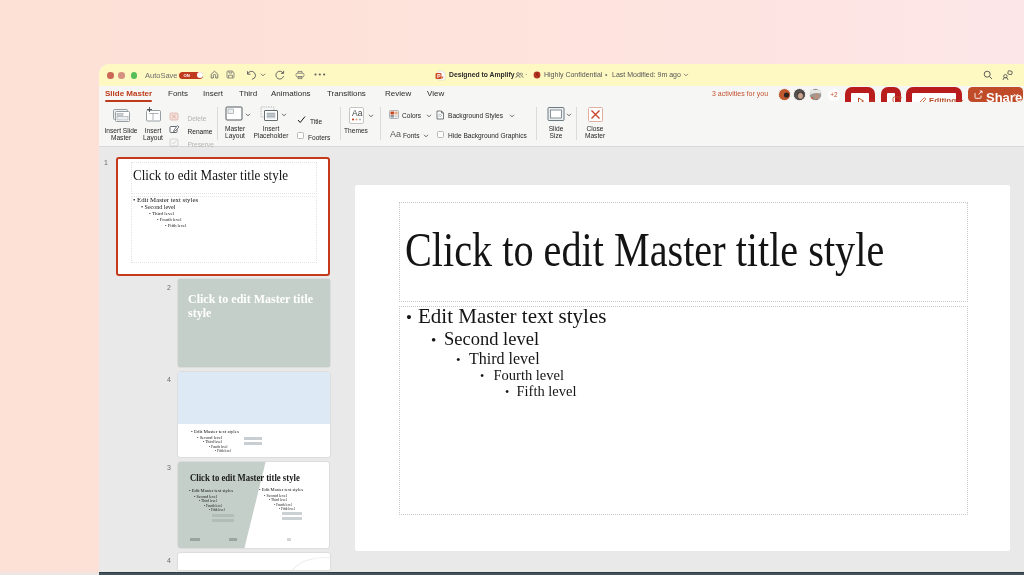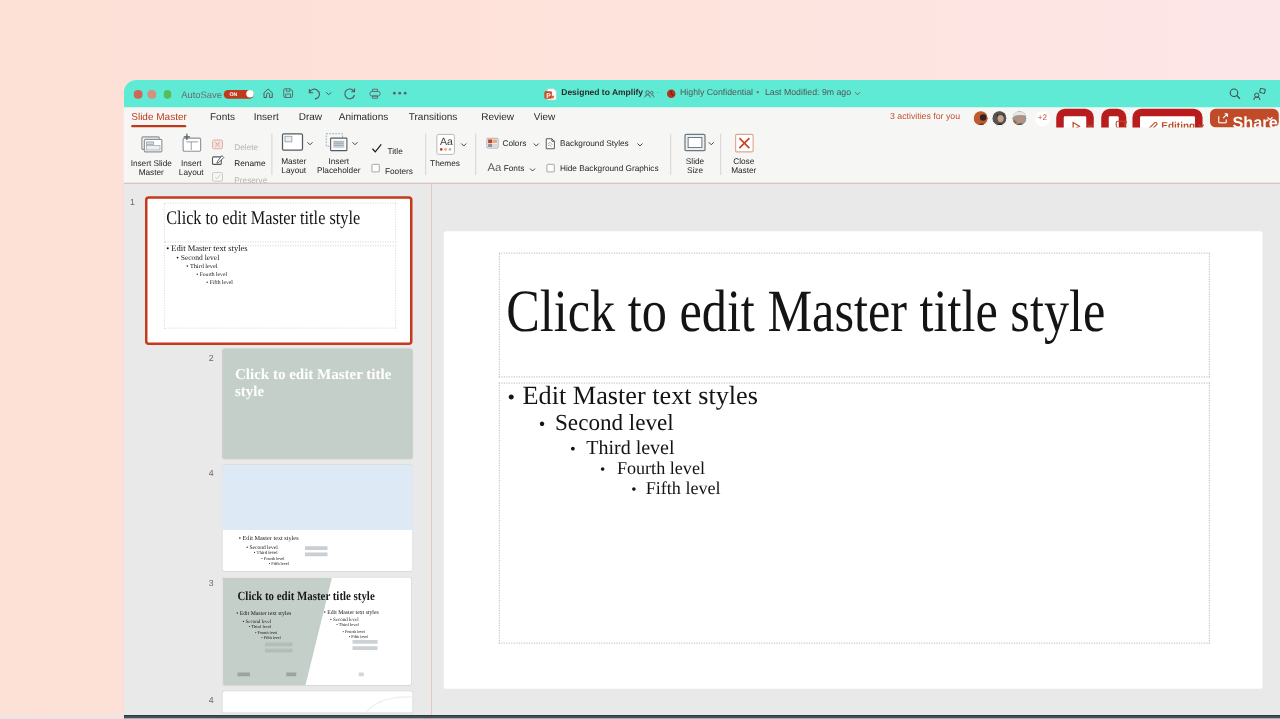--- a/index.html
+++ b/index.html
@@ -10,35 +10,35 @@
   position:relative;
 }
 .abs { position:absolute; }
 
 #win {
   position:absolute; left:99px; top:64px; width:925px; height:511px;
   background:#f6f6f5; border-top-left-radius:10px;
   overflow:hidden;
 }
 
-#titlebar { position:absolute; left:0; top:0; width:100%; height:22px; background:#5eead4; }
+#titlebar { position:absolute; left:0; top:0; width:100%; height:22px; background:#fef9c3; }
 .tl { position:absolute; top:8px; width:6.5px; height:6.5px; border-radius:50%; }
 #tl1 { left:8px;  background:#ca6a57; }
 #tl2 { left:19px; background:#d6907f; }
 #tl3 { left:31.5px; background:#57bd58; }
 #autosave { position:absolute; left:46px; top:7px; font-size:7.5px; color:#6c6c6c; }
 #toggle { position:absolute; left:80px; top:7.5px; width:24px; height:7px; background:#c03a1d; border-radius:4px; }
 #toggle .knob { position:absolute; right:0.5px; top:0.5px; width:6px; height:6px; background:#fff; border-radius:50%; }
 #toggle .on { position:absolute; left:4.5px; top:1.2px; font-size:4.2px; font-weight:bold; color:#fff; }
 .tbicon { position:absolute; top:6px; }
 
 
 #tabrow { position:absolute; left:0; top:22px; width:100%; height:16px; background:#f6f6f5; }
 .tab { position:absolute; top:3px; font-size:8px; color:#2c2c2c; white-space:nowrap; }
-#tab-active { color:#bd3a1a; font-weight:normal; }
+#tab-active { color:#bd3a1a; font-weight:bold; }
 #tab-active::after { content:""; position:absolute; left:0; right:0; bottom:-3.5px; height:2px; background:#bd3a1a; border-radius:1px; }
 #activities { position:absolute; top:4px; left:613px; font-size:7px; color:#c2512f; }
 .avatar { position:absolute; top:2px; width:13px; height:13px; border-radius:50%; border:1px solid #f6f6f5; }
 #plus2 { position:absolute; top:2.5px; left:729px; width:12px; height:12px; background:#fff; border-radius:50%; font-size:6.5px; color:#c7502c; text-align:center; line-height:12px; }
 .pill { position:absolute; top:1px; height:29px; background:#fff; border:6px solid #b91c1c; border-radius:7px; box-shadow:0 0.5px 1px rgba(0,0,0,.05); }
 #sharebtn { position:absolute; top:1px; left:869px; width:55px; height:15px; background:#bf4b28; border-radius:4.5px; color:#fff; }
 
 #ribbon { position:absolute; left:0; top:38px; width:100%; height:45px; background:#f6f6f5; border-bottom:1px solid #d8d8d8; }
 .rbtn { position:absolute; text-align:center; font-size:6.6px; color:#262626; line-height:1.15; }
 .rdiv { position:absolute; top:5px; width:1px; height:33px; background:#dcdbda; }
@@ -133,21 +133,21 @@
         <circle cx="3.4" cy="6.2" r="1.7" fill="none" stroke="#4c4c4c" stroke-width="0.8"></circle>
         <path d="M1 10 a2.5 2.5 0 0 1 5 0" fill="none" stroke="#4c4c4c" stroke-width="0.8"></path>
         <rect x="6" y="1" width="4" height="3.4" rx="0.6" fill="none" stroke="#4c4c4c" stroke-width="0.8" transform="rotate(14 8 2.7)"></rect>
       </svg>
   </div>
 
   <div id="tabrow">
     <span class="tab" id="tab-active" style="left:6px">Slide Master</span>
     <span class="tab" style="left:69px">Fonts</span>
     <span class="tab" style="left:104px">Insert</span>
-    <span class="tab" style="left:140px">Draw</span>
+    <span class="tab" style="left:140px">Third</span>
     <span class="tab" style="left:172px">Animations</span>
     <span class="tab" style="left:228px">Transitions</span>
     <span class="tab" style="left:286px">Review</span>
     <span class="tab" style="left:328px">View</span>
     <span id="activities">3 activities for you</span>
     <div class="avatar" style="left:679px;overflow:hidden;background:#c05a2e;"><svg width="13" height="13" viewBox="0 0 13 13">
           <circle cx="6.5" cy="6.5" r="6.5" fill="#c05a2e"></circle>
           <circle cx="7.5" cy="5" r="2.6" fill="#2e2523"></circle>
           <path d="M2.5 13 a5 5.5 0 0 1 9 0 Z" fill="#3a2d28"></path>
           <path d="M5 4.5 a3 3 0 0 1 5 1.2 L9.5 3.4 Z" fill="#241d1b"></path>

